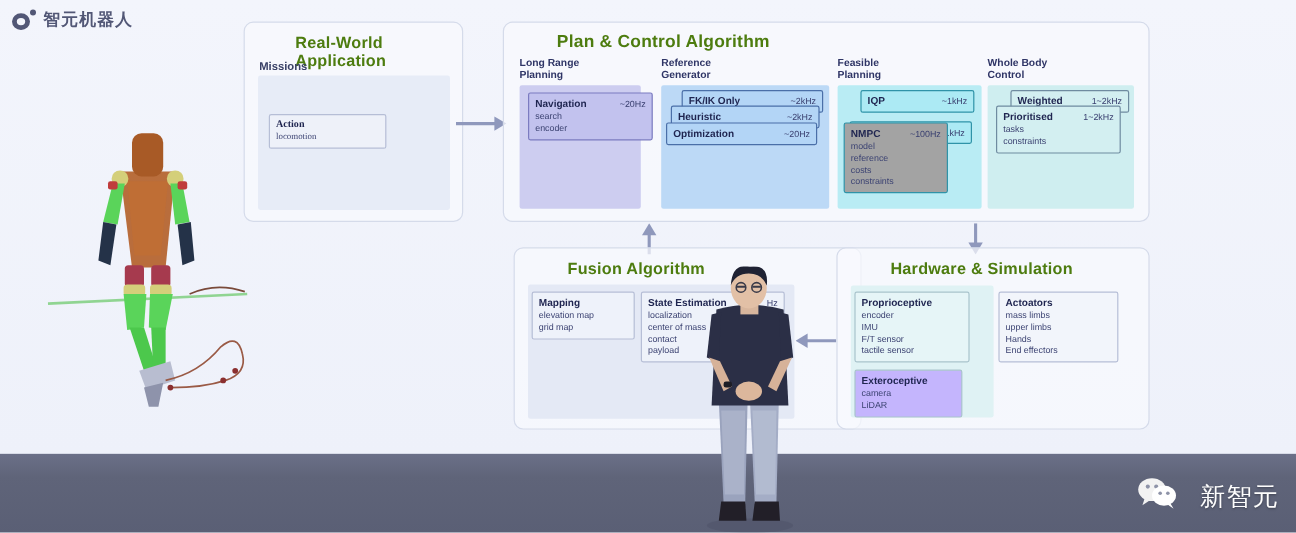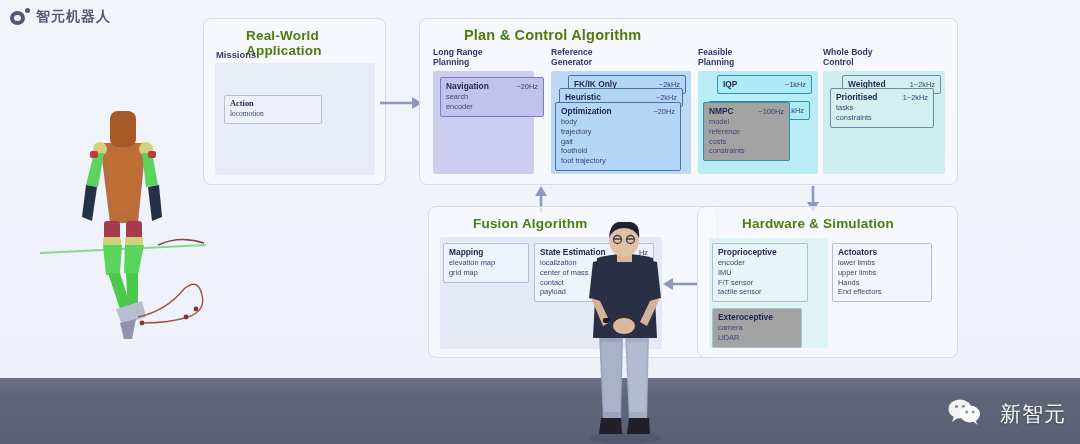--- a/index.html
+++ b/index.html
@@ -218,27 +218,20 @@
       <div class="hdr">
         <span class="nm">Heuristic</span>
         <span class="hz">~2kHz</span>
       </div>
     </div>
     <div class="card" style="left:135px; top:83px; width:126px; background:#b3d5f6; border-color:#4a6fa8;">
       <div class="hdr">
         <span class="nm">Optimization</span>
         <span class="hz">~20Hz</span>
       </div>
-      <ul>
-        <li>body</li>
-        <li>trajectory</li>
-        <li>gait</li>
-        <li>foothold</li>
-        <li>foot trajectory</li>
-      </ul>
     </div>
 
     <div class="sub-title" style="position:absolute;left:278px;top:29px;">Feasible
 Planning</div>
     <div class="tint" style="left:278px; top:52px; width:120px; height:103px; background:#b9ecf4;"></div>
     <div class="card" style="left:297px; top:56px; width:95px; background:#aceaf4; border-color:#2f93a8;">
       <div class="hdr">
         <span class="nm">IQP</span>
         <span class="hz">~1kHz</span>
       </div>
@@ -337,35 +330,35 @@
       <div class="hdr">
         <span class="nm">Proprioceptive</span>
       </div>
       <ul>
         <li>encoder</li>
         <li>IMU</li>
         <li>F/T sensor</li>
         <li>tactile sensor</li>
       </ul>
     </div>
-    <div class="card" style="left:14px; top:101px; width:90px; background:#a3a3a3; border-color:#a9c3cc;">
+    <div class="card" style="left:14px; top:101px; width:90px; background:#c4b5fd; border-color:#a9c3cc;">
       <div class="hdr">
         <span class="nm">Exteroceptive</span>
       </div>
       <ul>
         <li>camera</li>
         <li>LiDAR</li>
       </ul>
     </div>
     <div class="card" style="left:134px; top:36px; width:100px; background:#f2f5fb; border-color:#b6bed6;">
       <div class="hdr">
         <span class="nm">Actoators</span>
       </div>
       <ul>
-        <li>lower limbs</li>
+        <li>mass limbs</li>
         <li>upper limbs</li>
         <li>Hands</li>
         <li>End effectors</li>
       </ul>
     </div>
   </div>
 
   <div class="speaker" style="left:577px; top:222px; width:96px; height:222px;">
     <svg width="96" height="222" viewBox="0 0 96 222">
 

